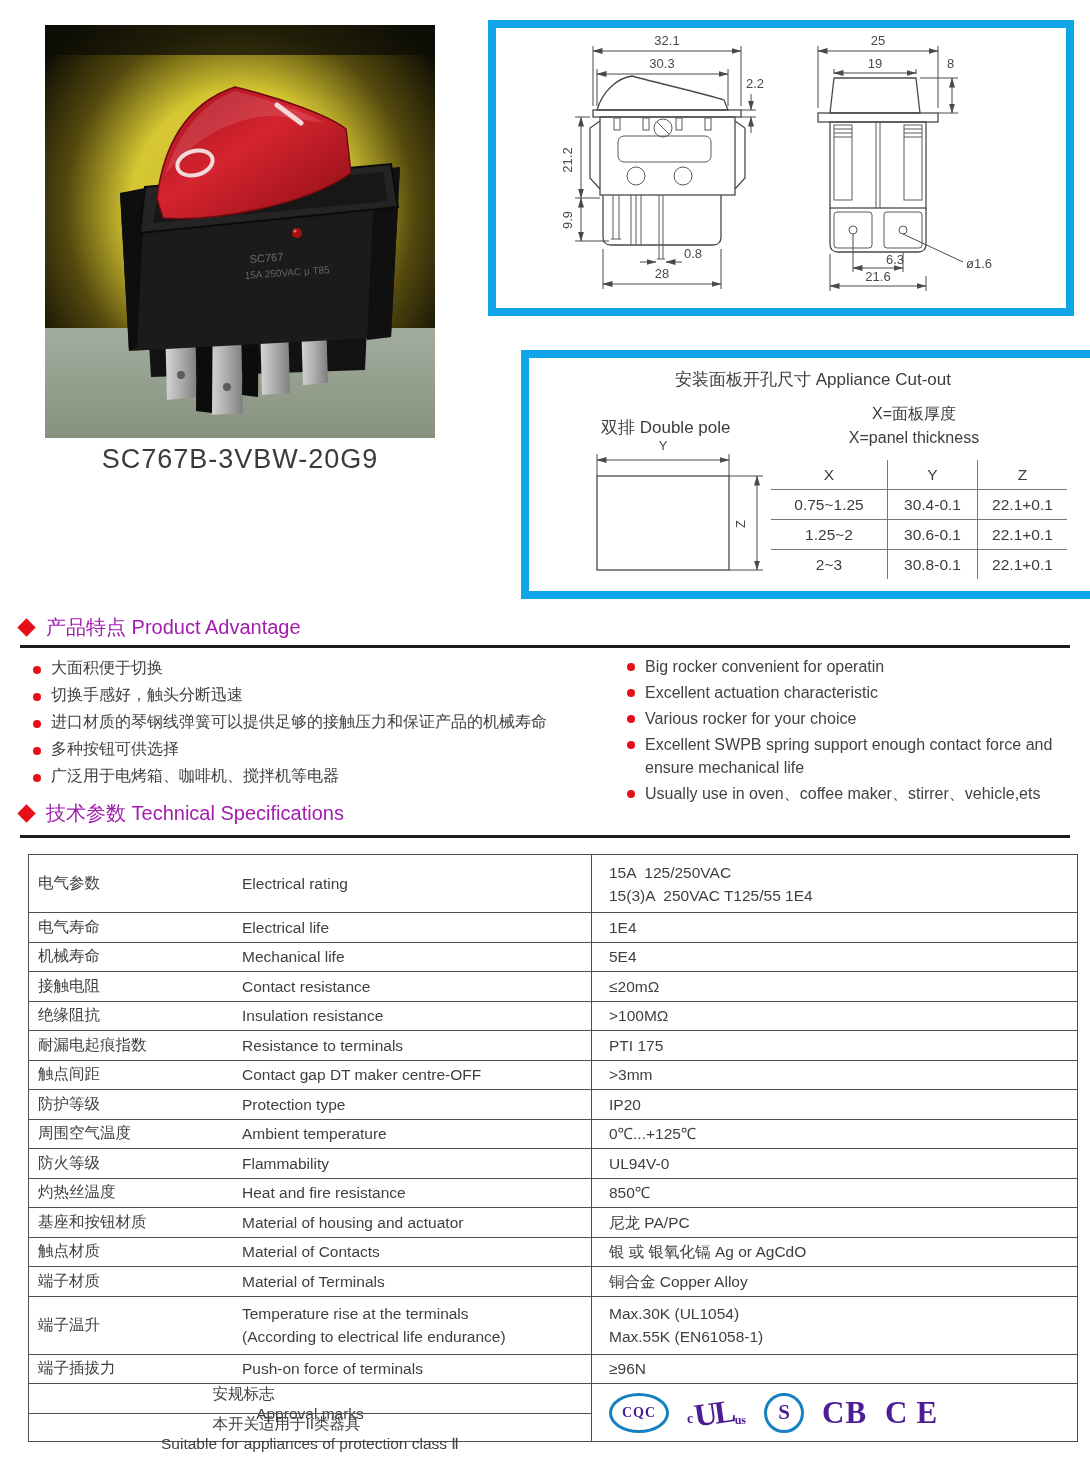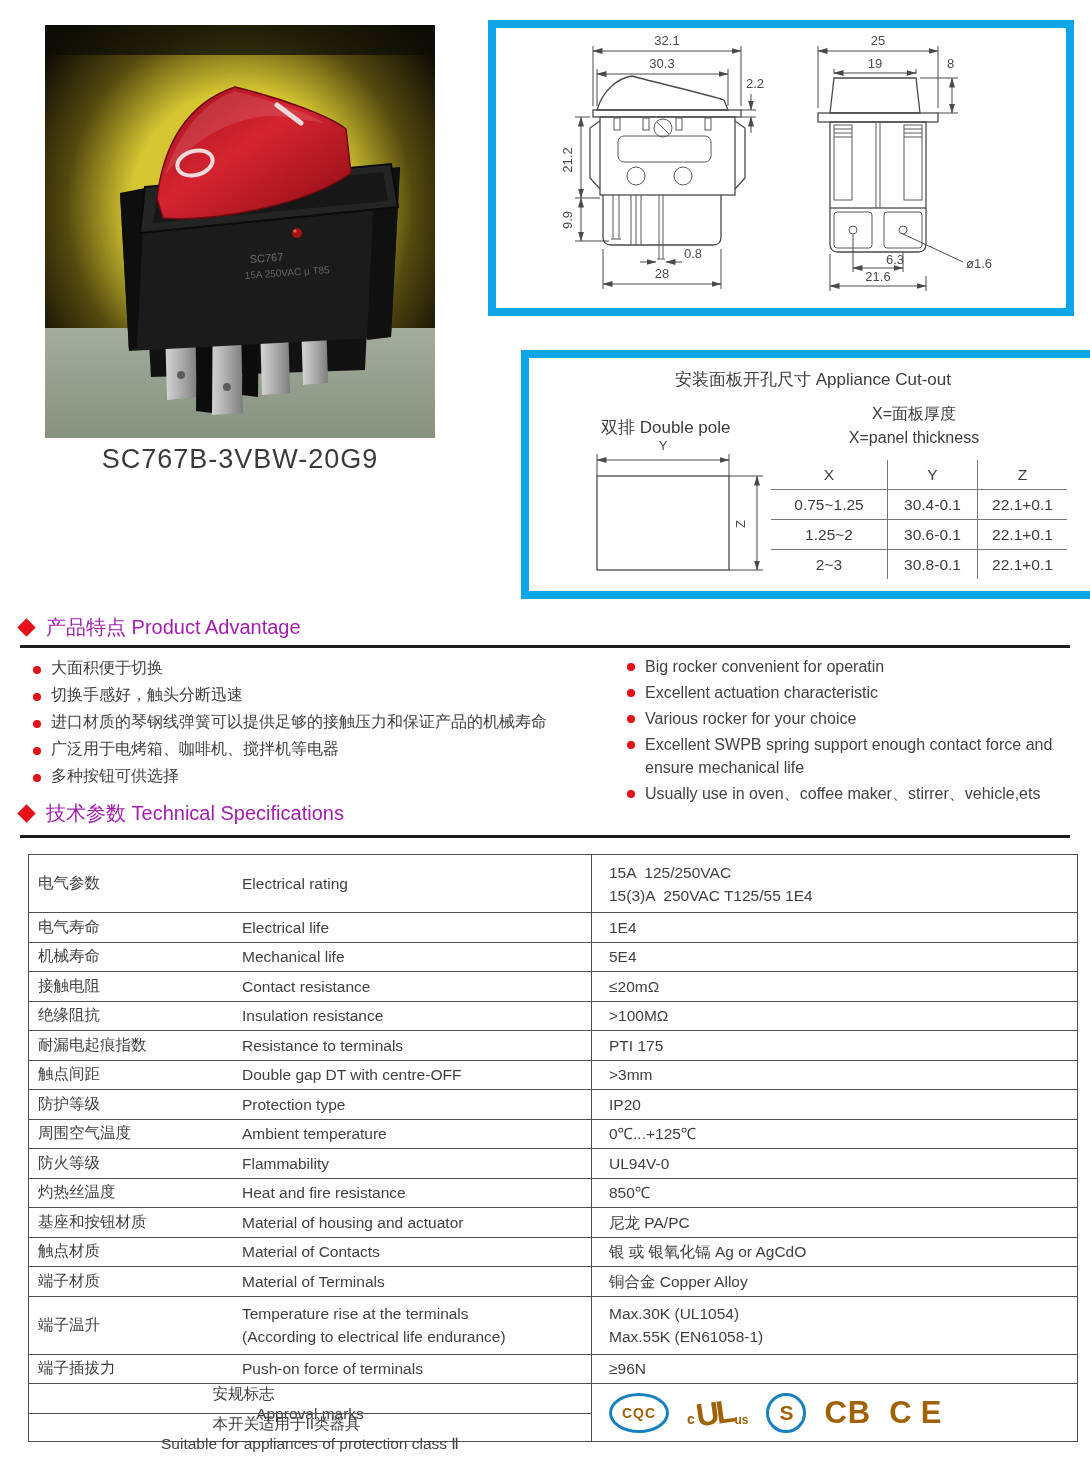--- a/index.html
+++ b/index.html
@@ -58,21 +58,21 @@
          justify-content:center;border-left:1px solid #4f4f4f;box-sizing:border-box;
          padding-left:17px;font-size:15.5px;}
   .ln{line-height:23px;white-space:pre-wrap;}
   .srow.appr{height:57px;align-items:stretch;}
   .appr-left{flex:1;display:flex;flex-direction:column;}
   .appr-row{height:28.5px;display:flex;align-items:center;box-sizing:border-box;flex-direction:column;}
   .appr-row.topline{border-top:1px solid #4f4f4f;}
   .logos{flex-direction:row;align-items:center;gap:18px;justify-content:flex-start;}
 
   
-  .logo-oval,.logo-ul,.logo-circle,.logo-cb,.logo-ce{color:#a16207;}
+  .logo-oval,.logo-ul,.logo-circle,.logo-cb,.logo-ce{color:#4c1d95;font-family:Liberation Serif, serif;}
   .logo-oval{display:inline-flex;align-items:center;justify-content:center;
              width:54px;height:34px;border:3px solid #1580c2;border-radius:50%;
              font-weight:700;font-size:14px;letter-spacing:1px;}
   .logo-ul{display:inline-flex;align-items:flex-end;font-weight:800;}
   .logo-ul .pre{font-size:14px;line-height:14px;margin-right:1px;}
   .logo-ul .main{font-size:32px;line-height:26px;letter-spacing:-3px;
                  display:inline-block;transform:rotate(-8deg);}
   .logo-ul .post{font-size:12px;line-height:12px;margin-left:2px;}
   .logo-circle{display:inline-flex;align-items:center;justify-content:center;
                width:34px;height:34px;border:3px solid #1580c2;border-radius:50%;
@@ -314,25 +314,25 @@
       <div class="adv-item">
         <span class="bullet"></span>
         <span class="adv-txt">切换手感好，触头分断迅速</span>
       </div>
       <div class="adv-item">
         <span class="bullet"></span>
         <span class="adv-txt">进口材质的琴钢线弹簧可以提供足够的接触压力和保证产品的机械寿命</span>
       </div>
       <div class="adv-item">
         <span class="bullet"></span>
+        <span class="adv-txt">多种按钮可供选择</span>
+      </div>
+      <div class="adv-item">
+        <span class="bullet"></span>
         <span class="adv-txt">广泛用于电烤箱、咖啡机、搅拌机等电器</span>
-      </div>
-      <div class="adv-item">
-        <span class="bullet"></span>
-        <span class="adv-txt">多种按钮可供选择</span>
       </div>
     </div>
   <div id="adv-right" class="adv-col">
       <div class="adv-item">
         <span class="bullet"></span>
         <span class="adv-txt">Big rocker convenient for operatin</span>
       </div>
       <div class="adv-item">
         <span class="bullet"></span>
         <span class="adv-txt">Excellent actuation characteristic</span>
@@ -409,21 +409,21 @@
         <div class="c-en">
           <div class="ln">Resistance to terminals</div>
         </div>
         <div class="c-val">
           <div class="ln">PTI 175</div>
         </div>
       </div>
       <div class="srow">
         <div class="c-zh">触点间距</div>
         <div class="c-en">
-          <div class="ln">Double gap DT with centre-OFF</div>
+          <div class="ln">Contact gap DT maker centre-OFF</div>
         </div>
         <div class="c-val">
           <div class="ln">&gt;3mm</div>
         </div>
       </div>
       <div class="srow">
         <div class="c-zh">防护等级</div>
         <div class="c-en">
           <div class="ln">Protection type</div>
         </div>

